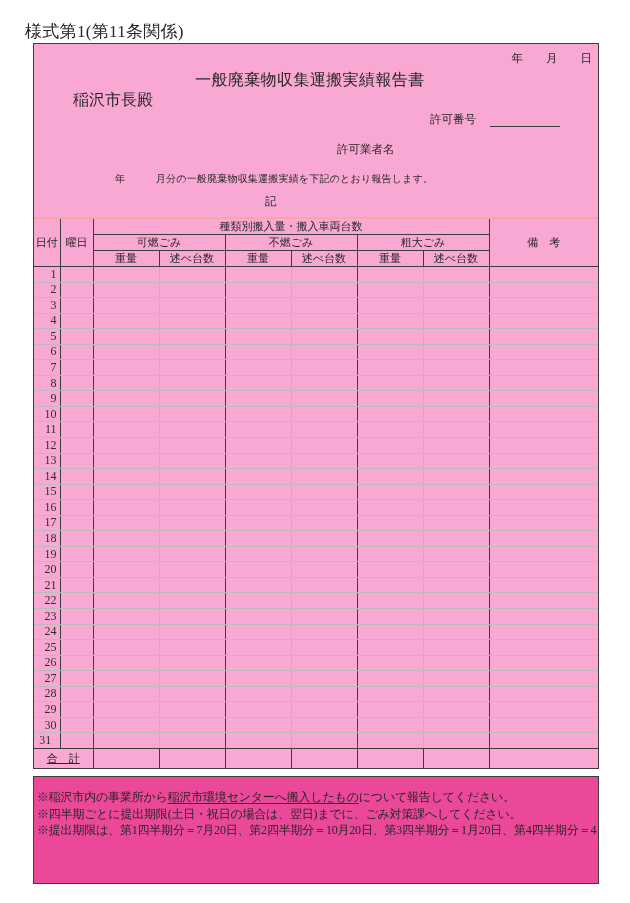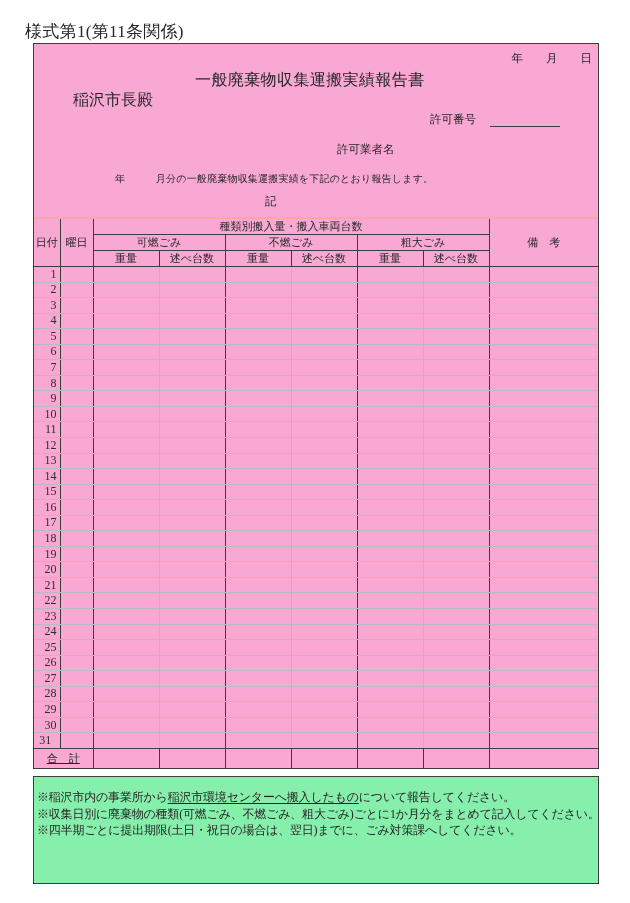--- a/index.html
+++ b/index.html
@@ -38,21 +38,21 @@
   tbody tr.last td{border-bottom:1px solid #3d3d3d;text-align:center;}
   tbody td.day{text-align:right;padding-right:3px;font-size:12px;color:#2e2e2e;}
   tbody td:nth-child(2),tbody td:nth-child(3),tbody td:nth-child(5),
   tbody td:nth-child(7),tbody td:nth-child(9){border-left:1px solid #3d3d3d;}
   tbody td:nth-child(4),tbody td:nth-child(6),tbody td:nth-child(8){border-left:1px solid #b8b8b8;}
   tfoot td{height:19px;font-size:11px;text-decoration:underline;}
 
   
   .notes-box{
     position:absolute;left:33px;top:776px;width:564px;height:94px;
-    border:1px solid #3d3d3d;background:#86efac;
+    border:1px solid #3d3d3d;background:#ec4899;
     font-size:12px;line-height:16.5px;padding-top:12px;box-sizing:content-box;
     overflow:hidden;
   }
   .note{padding-left:3px;white-space:nowrap;letter-spacing:-0.2px;}
   .note.wrap-indent{padding-left:14px;}
   .note .ul{text-decoration:underline;text-underline-offset:2px;}
 </style>
 </head>
 <body>
 
@@ -456,15 +456,15 @@
         <td class="bl-d"></td>
         <td class="bl-d"></td>
         <td class="bl-d"></td>
       </tr>
     </tfoot>
   </table>
 </div>
 
 <div class="notes-box">
   <div class="note"><span>※稲沢市内の事業所から</span><span class="ul">稲沢市環境センターへ搬入したもの</span><span>について報告してください。</span></div>
-  <div class="note">※収集日別に廃棄物の種類(可燃ごみ、不燃ごみ、粗大ごみ)ごとに1か月分をまとめて記入してください。</div>
   <div class="note">※四半期ごとに提出期限(土日・祝日の場合は、翌日)までに、ごみ対策課へしてください。</div>
+  <div class="note">※提出期限は、第1四半期分＝7月20日、第2四半期分＝10月20日、第3四半期分＝1月20日、第4四半期分＝4</div>
 </div>
 
 </body></html>

